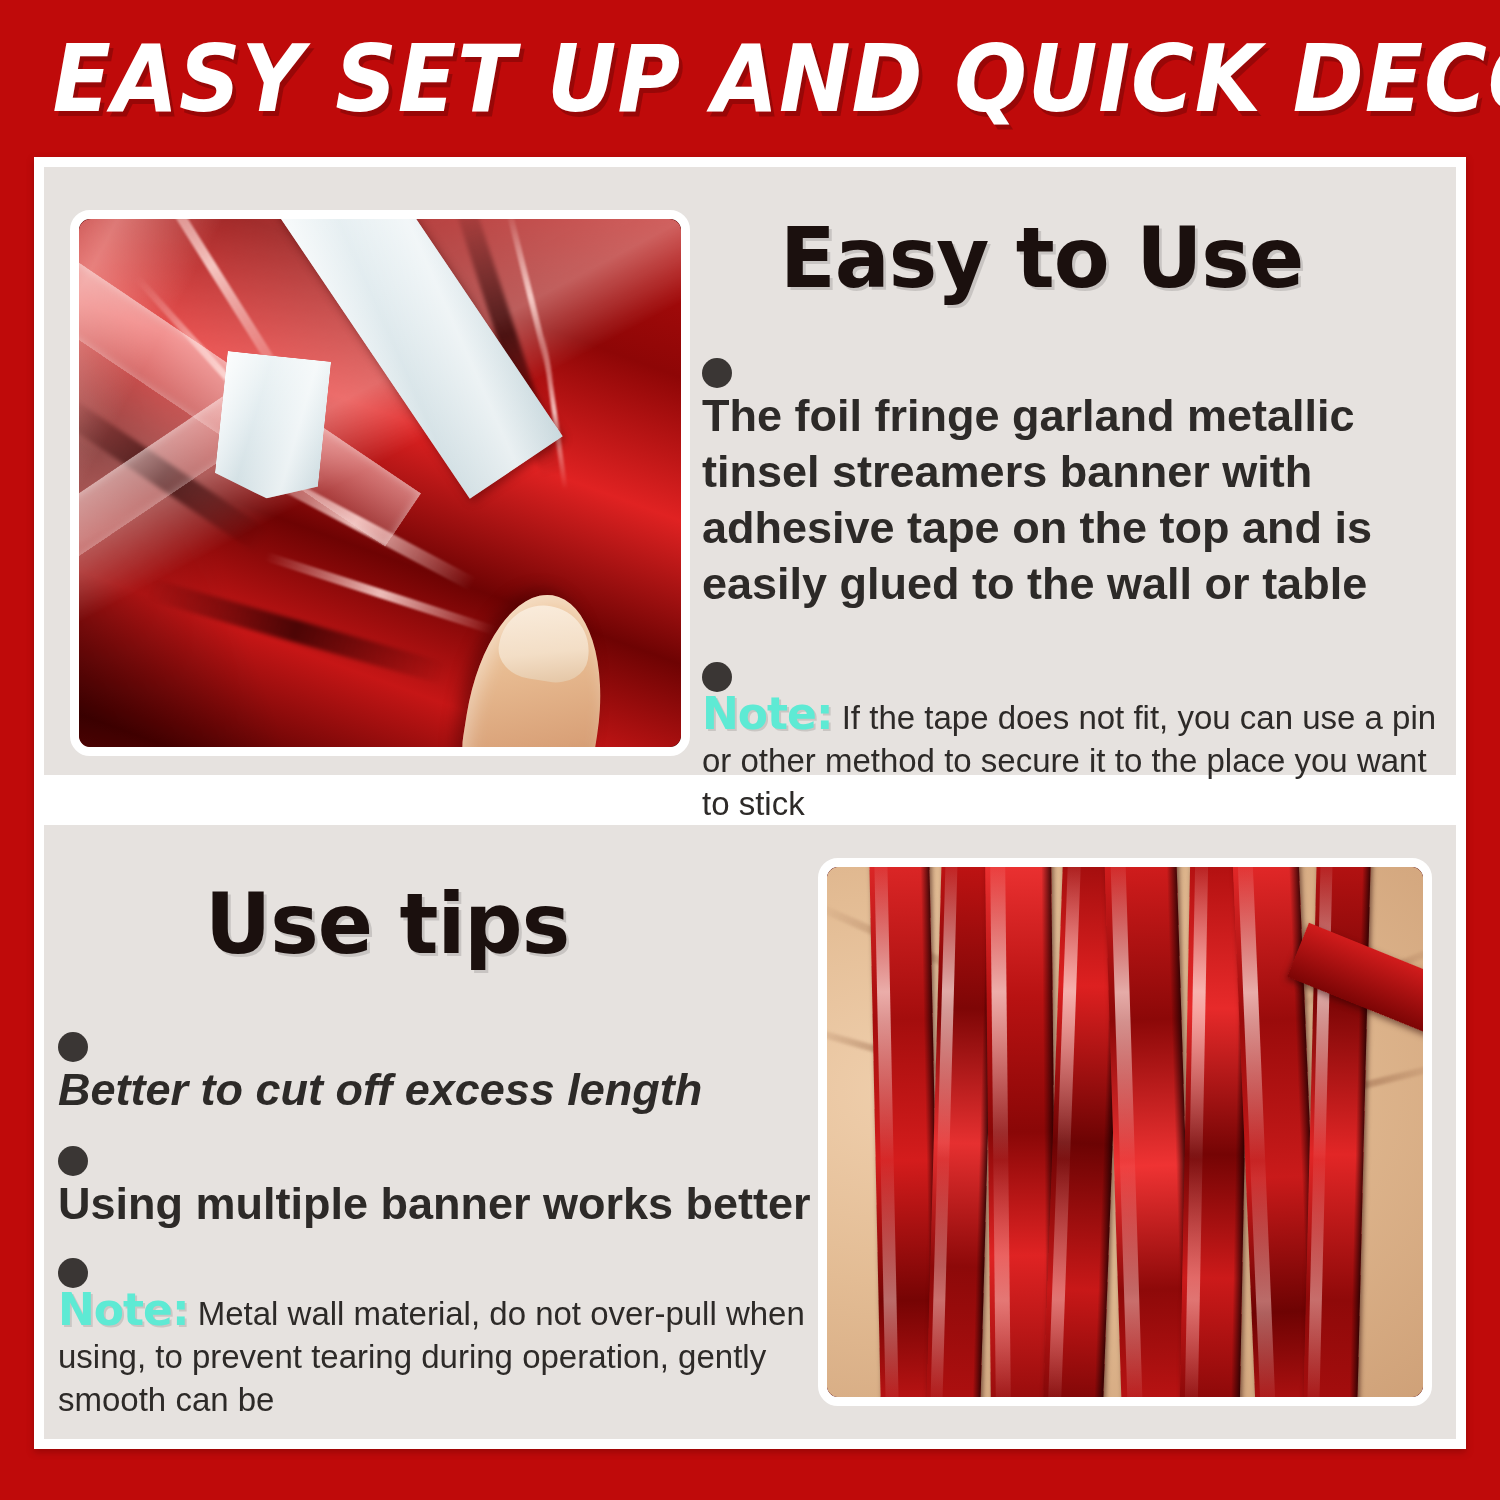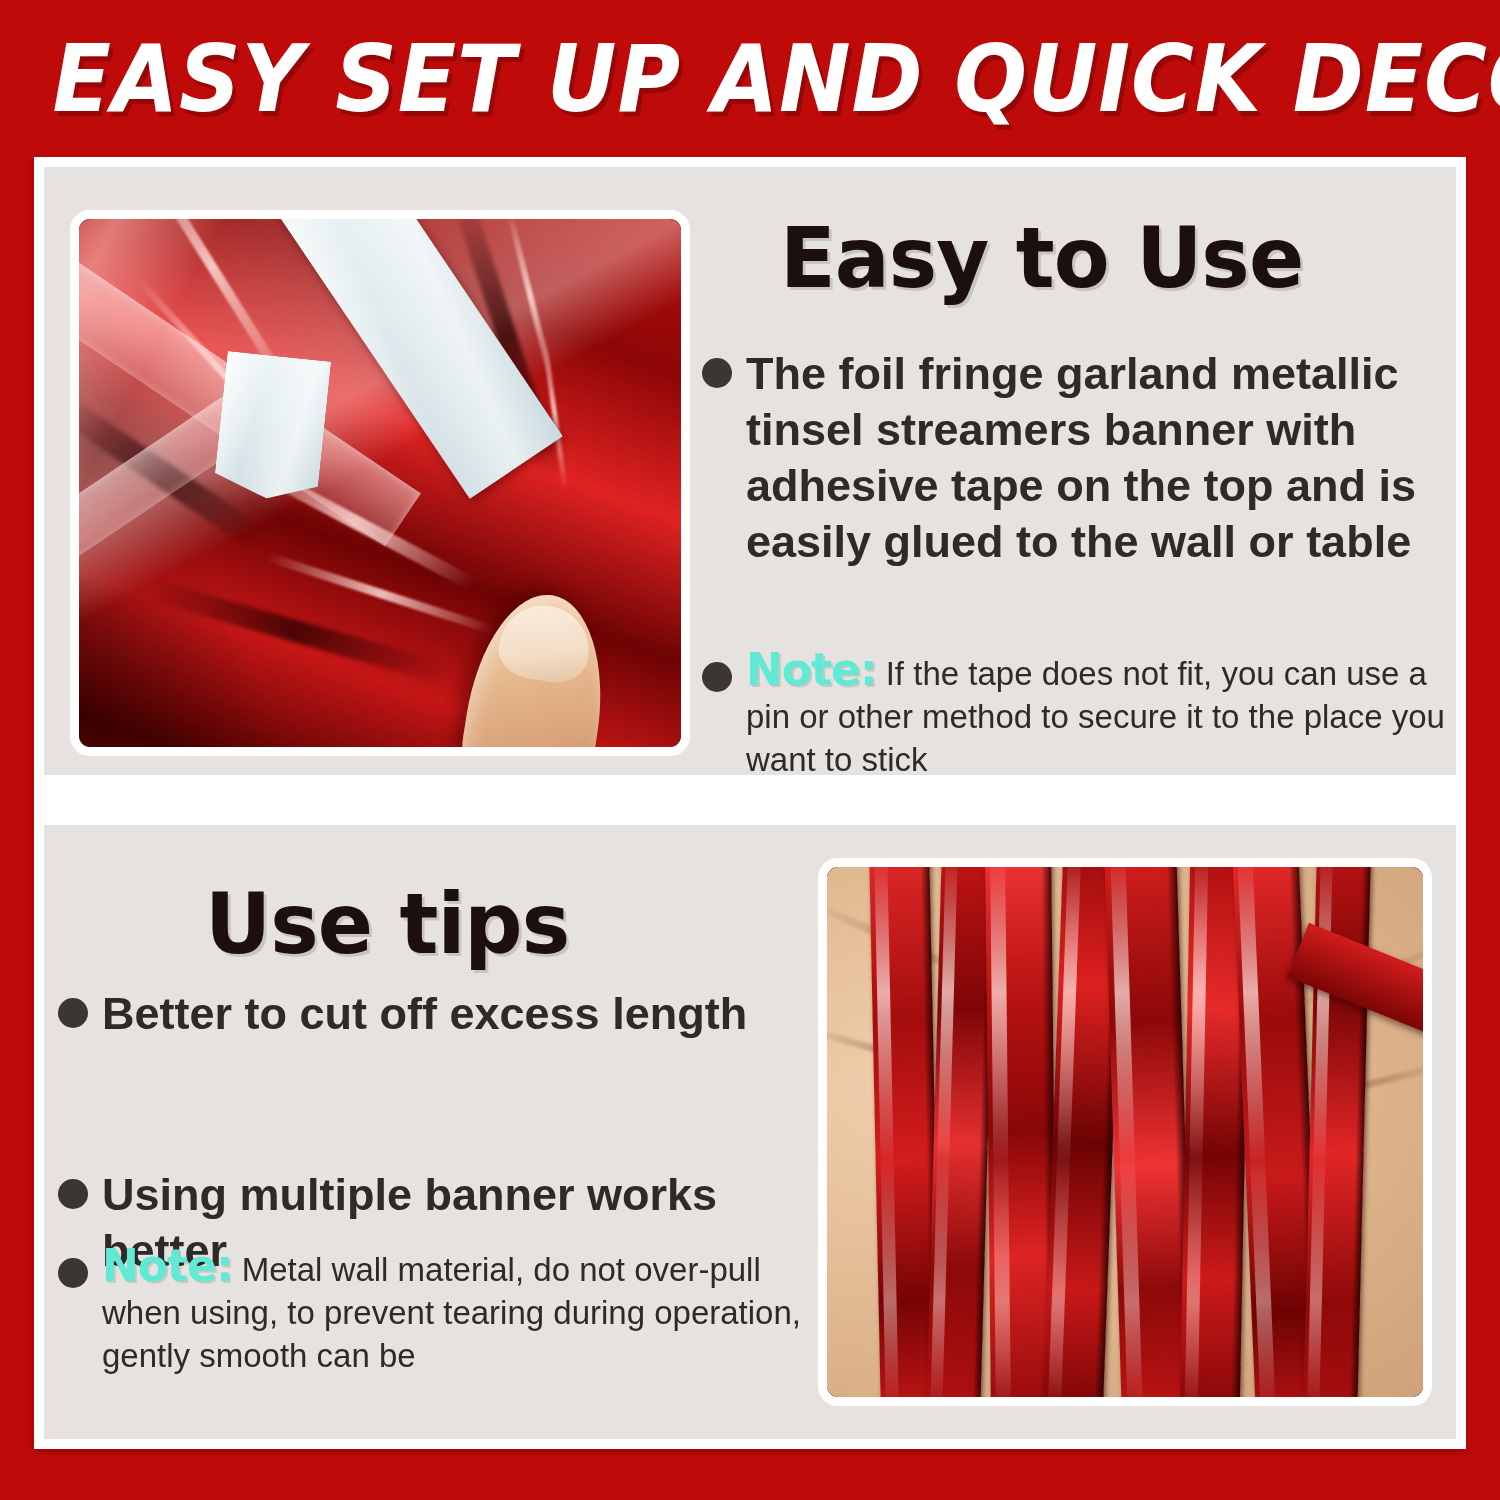--- a/index.html
+++ b/index.html
@@ -125,20 +125,21 @@
     line-height: 92px;
     transform: scaleX(0.97);
     transform-origin: left center;
   }
 
   
   .bullet-row {
     position: absolute;
     display: flex;
     align-items: flex-start;
+    flex-direction: column;
   }
   .bullet-dot {
     flex: 0 0 auto;
     width: 30px;
     height: 30px;
     border-radius: 50%;
     background: #3A3634;
     margin-top: 12px;
     margin-right: 14px;
   }
@@ -184,28 +185,28 @@
   .row-note-easy {
     left: 702px;
     top: 648px;
     width: 748px;
   }
   .row-note-easy .bullet-dot { margin-top: 14px; }
 
   
   .row-tip1 {
     left: 58px;
-    top: 986px;
+    top: 1020px;
     width: 760px;
+    font-style: italic;
   }
   .row-tip2 {
     left: 58px;
     top: 1134px;
     width: 760px;
-    margin-top: 33px;
   }
   .row-note-tips {
     left: 58px;
     top: 1244px;
     width: 760px;
   }
   .row-note-tips .bullet-dot { margin-top: 14px; }
 
   
   .foil-bg {

